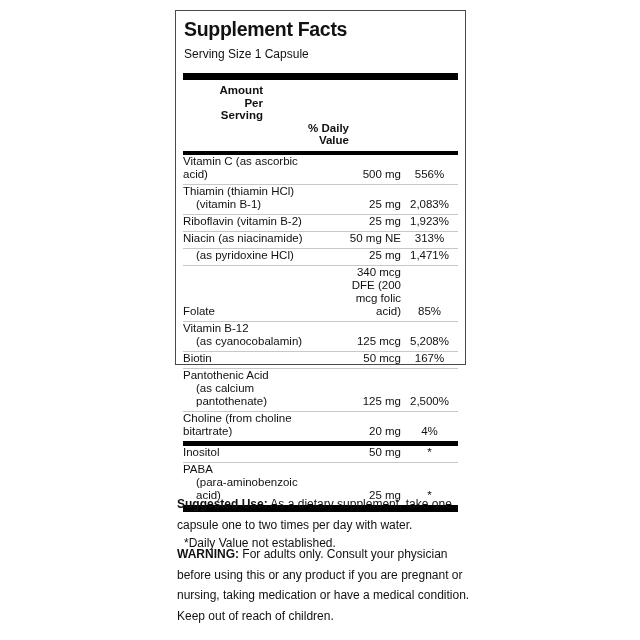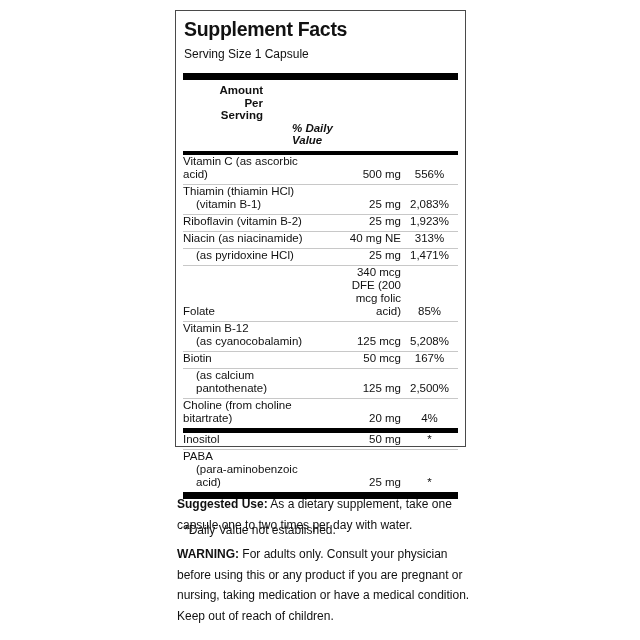--- a/index.html
+++ b/index.html
@@ -11,21 +11,21 @@
     overflow: hidden;
     font-family: "Liberation Sans", sans-serif;
     color: #111;
     position: relative;
   }
   .panel {
     position: absolute;
     left: 175px;
     top: 10px;
     width: 291px;
-    height: 437px;
+    height: 355px;
     box-sizing: border-box;
     border: 1.5px solid #4a4a4a;
     background: #fff;
     padding: 6px 7px;
   }
   .title {
     font-size: 19.5px;
     font-weight: 700;
     letter-spacing: -0.3px;
     margin: 2px 0 0 1px;
@@ -46,21 +46,21 @@
     padding: 4px 0 4px;
     flex-direction: column;
   }
   .hdr {
     font-size: 11.5px;
     font-weight: 700;
     line-height: 12.5px;
     white-space: pre-line;
   }
   .hdr.amount { width: 80px; text-align: right; }
-  .hdr.dv { width: 57px; text-align: left; align-self: center; font-style: italic; }
+  .hdr.dv { width: 57px; text-align: right; align-self: center; }
   .row {
     display: flex;
     font-size: 11.5px;
     line-height: 13px;
     padding: 0 0 3px;
     border-top: 1px solid #c8c8c8;
     align-items: flex-end;
   }
   .row.first { border-top: none; }
   .cell.name { flex: 1; padding-right: 4px; }
@@ -127,21 +127,21 @@
     <div class="cell name">
         <div>Riboflavin (vitamin B-2)</div>
       </div>
     <div class="cell amount">25 mg</div>
     <div class="cell dv">1,923%</div>
   </div>
   <div class="row">
     <div class="cell name">
         <div>Niacin (as niacinamide)</div>
       </div>
-    <div class="cell amount">40 mg NE</div>
+    <div class="cell amount">50 mg NE</div>
     <div class="cell dv">313%</div>
   </div>
   <div class="row">
     <div class="cell name">
         <div class="sub">(as pyridoxine HCl)</div>
       </div>
     <div class="cell amount">25 mg</div>
     <div class="cell dv">1,471%</div>
   </div>
   <div class="row">
@@ -164,20 +164,21 @@
   </div>
   <div class="row">
     <div class="cell name">
         <div>Biotin</div>
       </div>
     <div class="cell amount">50 mcg</div>
     <div class="cell dv">167%</div>
   </div>
   <div class="row">
     <div class="cell name">
+        <div>Pantothenic Acid</div>
         <div class="sub">(as calcium pantothenate)</div>
       </div>
     <div class="cell amount">125 mg</div>
     <div class="cell dv">2,500%</div>
   </div>
   <div class="row">
     <div class="cell name">
         <div>Choline (from choline bitartrate)</div>
       </div>
     <div class="cell amount">20 mg</div>

